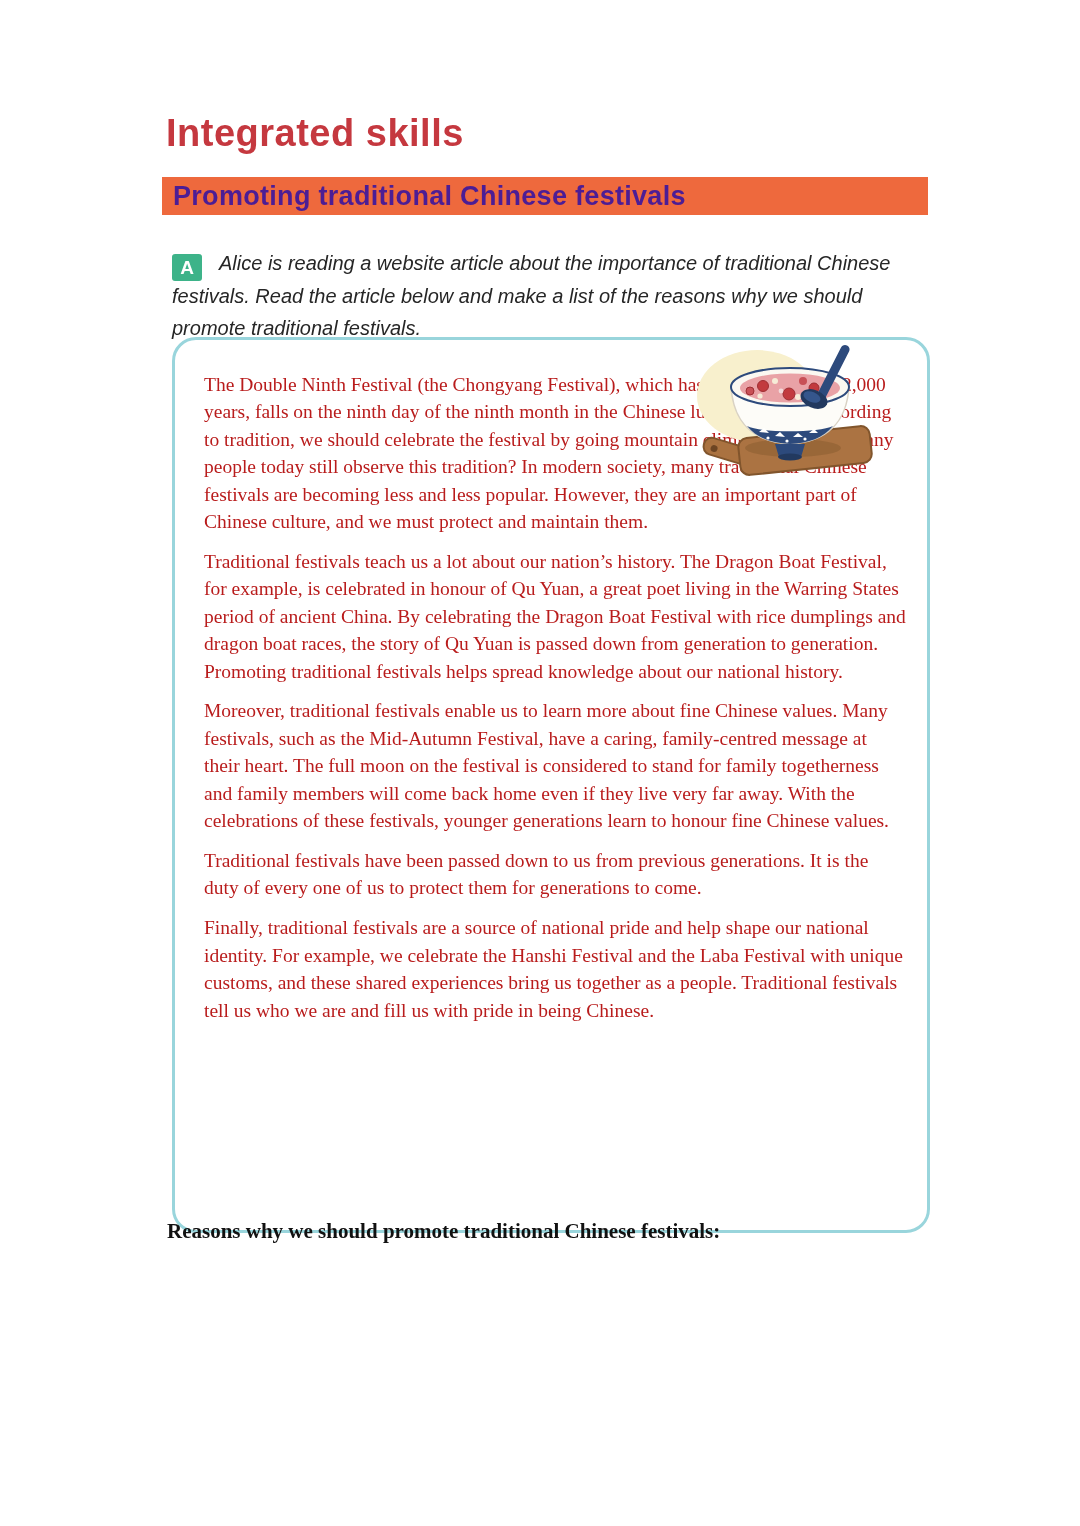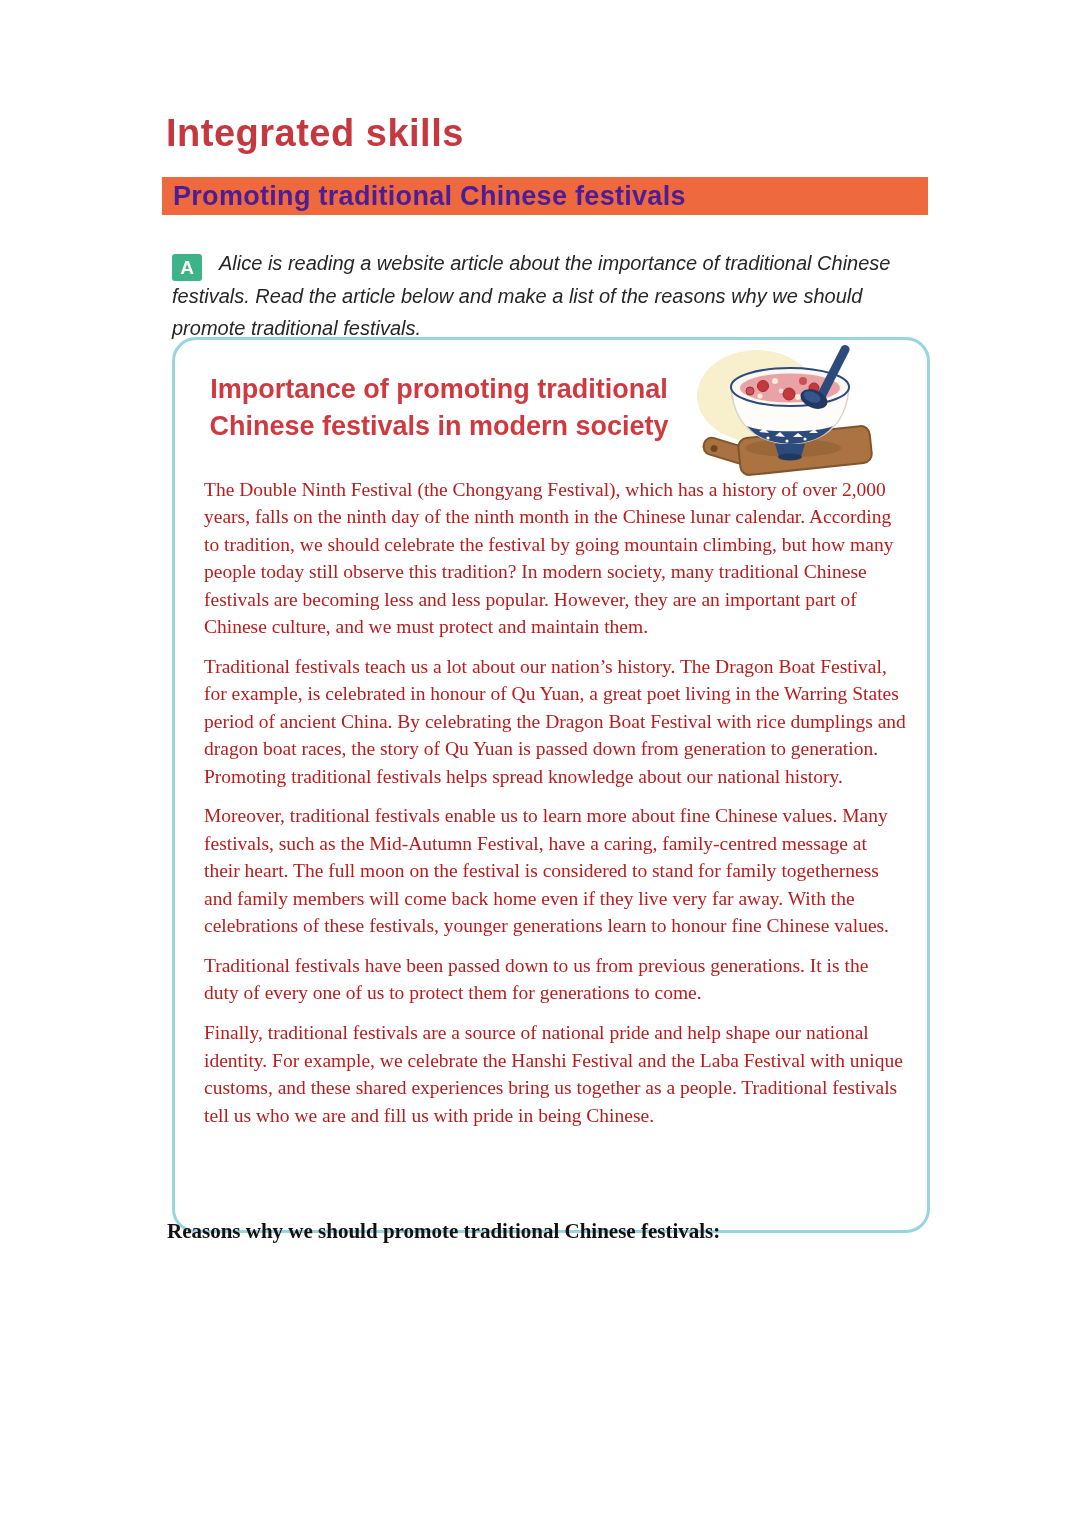--- a/index.html
+++ b/index.html
@@ -63,24 +63,20 @@
 
   <h1 class="section-title">Integrated skills</h1>
 
   <div class="banner">
     <span>Promoting traditional Chinese festivals</span>
   </div>
 
   <p class="intro"><span class="badge-a">A</span><span>Alice is reading a website article about the importance of traditional Chinese festivals. Read the article below and make a list of the reasons why we should promote traditional festivals.</span></p>
 
   <div class="article-box">
-    <div class="box-title">
-      <div>Importance of promoting traditional</div>
-      <div>Chinese festivals in modern society</div>
-    </div>
 
     <div class="illustration">
       <svg width="190" height="132" viewBox="0 0 190 132">
 
         <ellipse cx="64" cy="52" rx="60" ry="46" fill="#f8f0cd"></ellipse>
 
         <g>
           <rect x="10" y="99" width="52" height="17" rx="8" fill="#aa7240" stroke="#81552c" stroke-width="2" transform="rotate(17 36 107)"></rect>
           <circle cx="21" cy="109" r="3.5" fill="#6d4523" transform="rotate(17 36 107)"></circle>
           <rect x="46" y="88" width="132" height="37" rx="9" fill="#ab7342" stroke="#81552c" stroke-width="2" transform="rotate(-6 112 106)"></rect>

